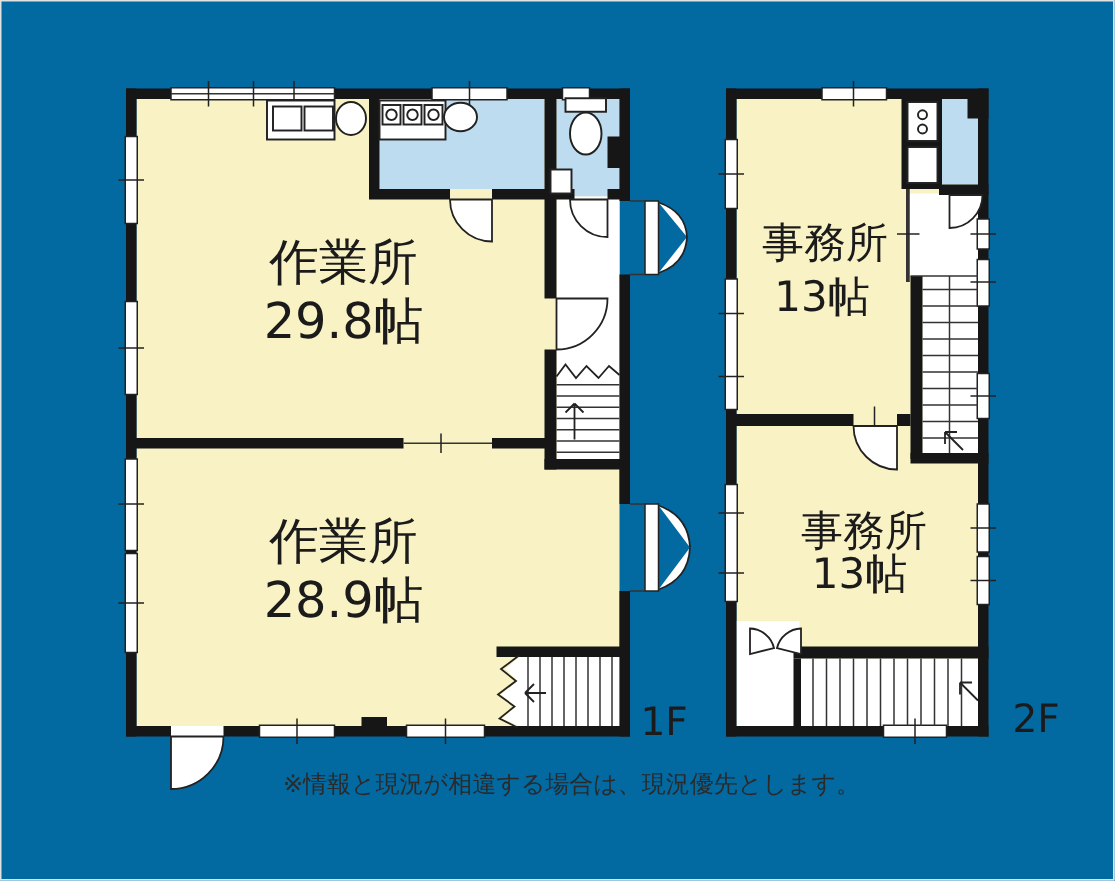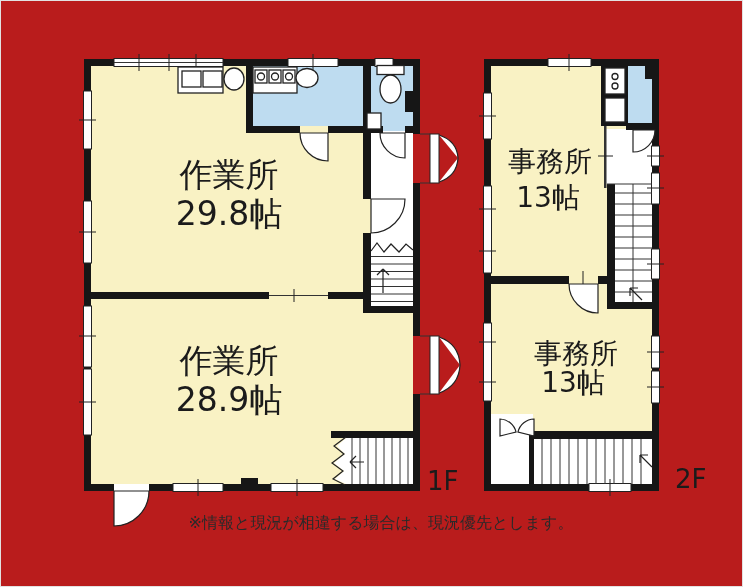--- a/index.html
+++ b/index.html
@@ -1,17 +1,17 @@
 <!DOCTYPE html>
 <html><head>
 <meta charset="utf-8">
 <style>
   html,body{margin:0;padding:0;background:#ffffff;}
   .canvas{
-    position:relative;width:743px;height:587px;background:#b91c1c;
+    position:relative;width:743px;height:587px;background:#0369a1;
     border:1px solid #e2e2e2;box-sizing:border-box;overflow:hidden;
     font-family:"DejaVu Sans","Liberation Sans",sans-serif;
   }
   svg{display:block;position:absolute;left:0;top:0;}
   .room-text{fill:#1b1b1b;font-family:"DejaVu Sans","Liberation Sans",sans-serif;}
   .lbl-big{font-size:33px;}
   .lbl-mid{font-size:28px;}
   .lbl-floor{font-size:26px;}
   .lbl-note{font-size:16px;fill:#2a2a2a;}
   .wall{fill:#161616;}

